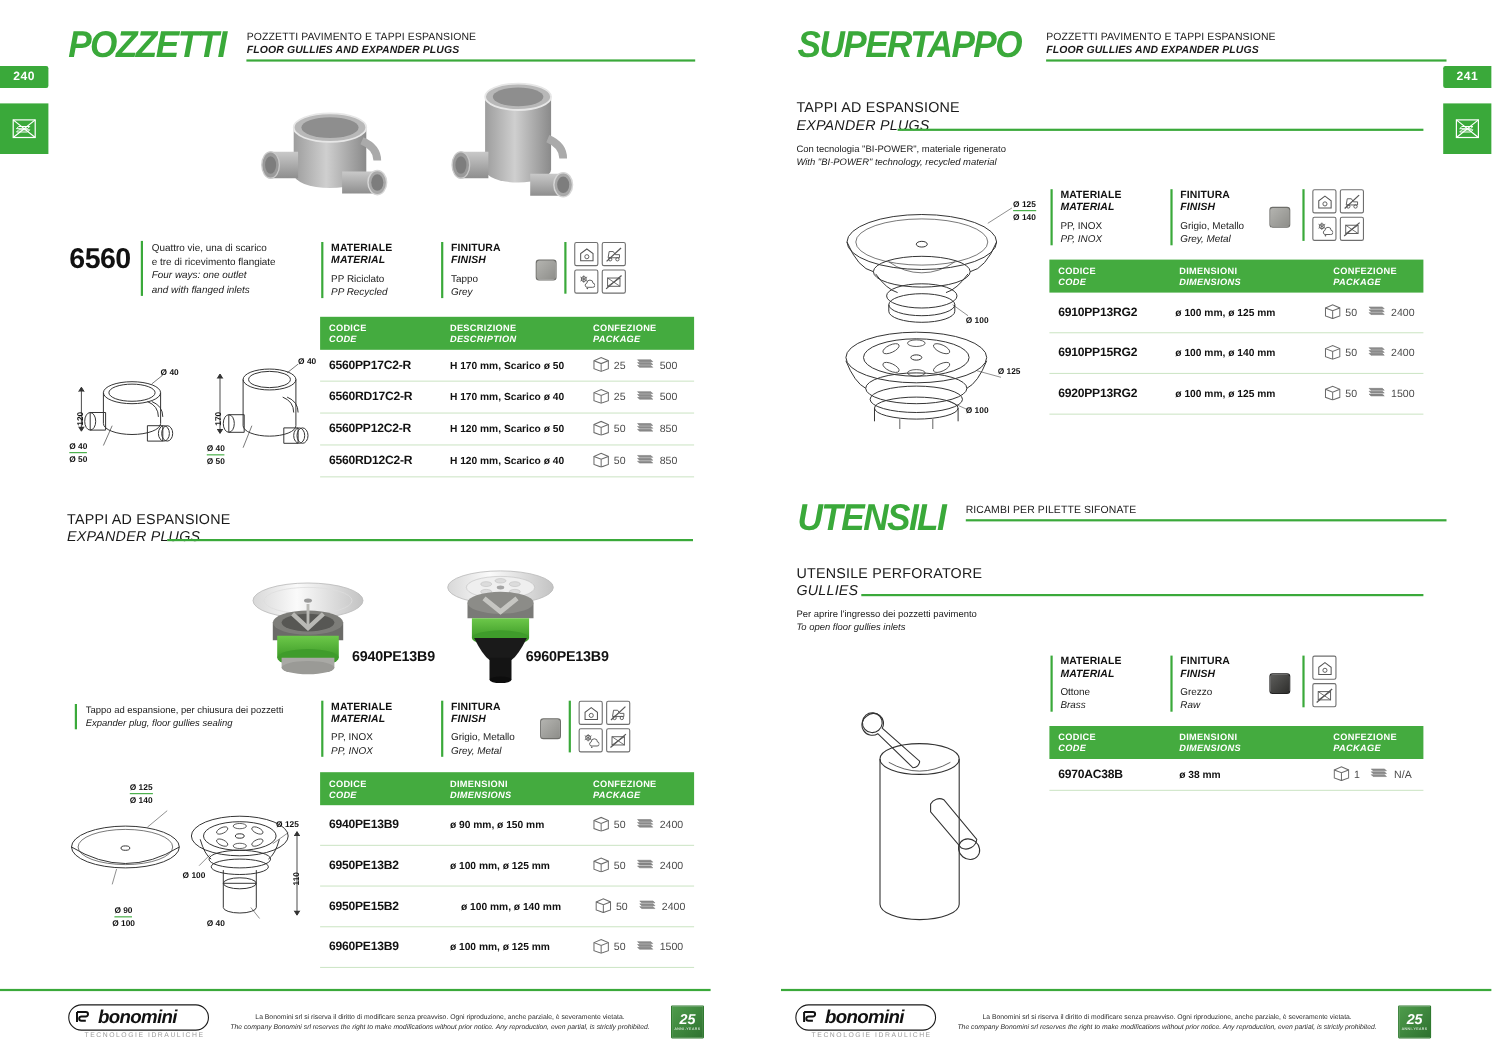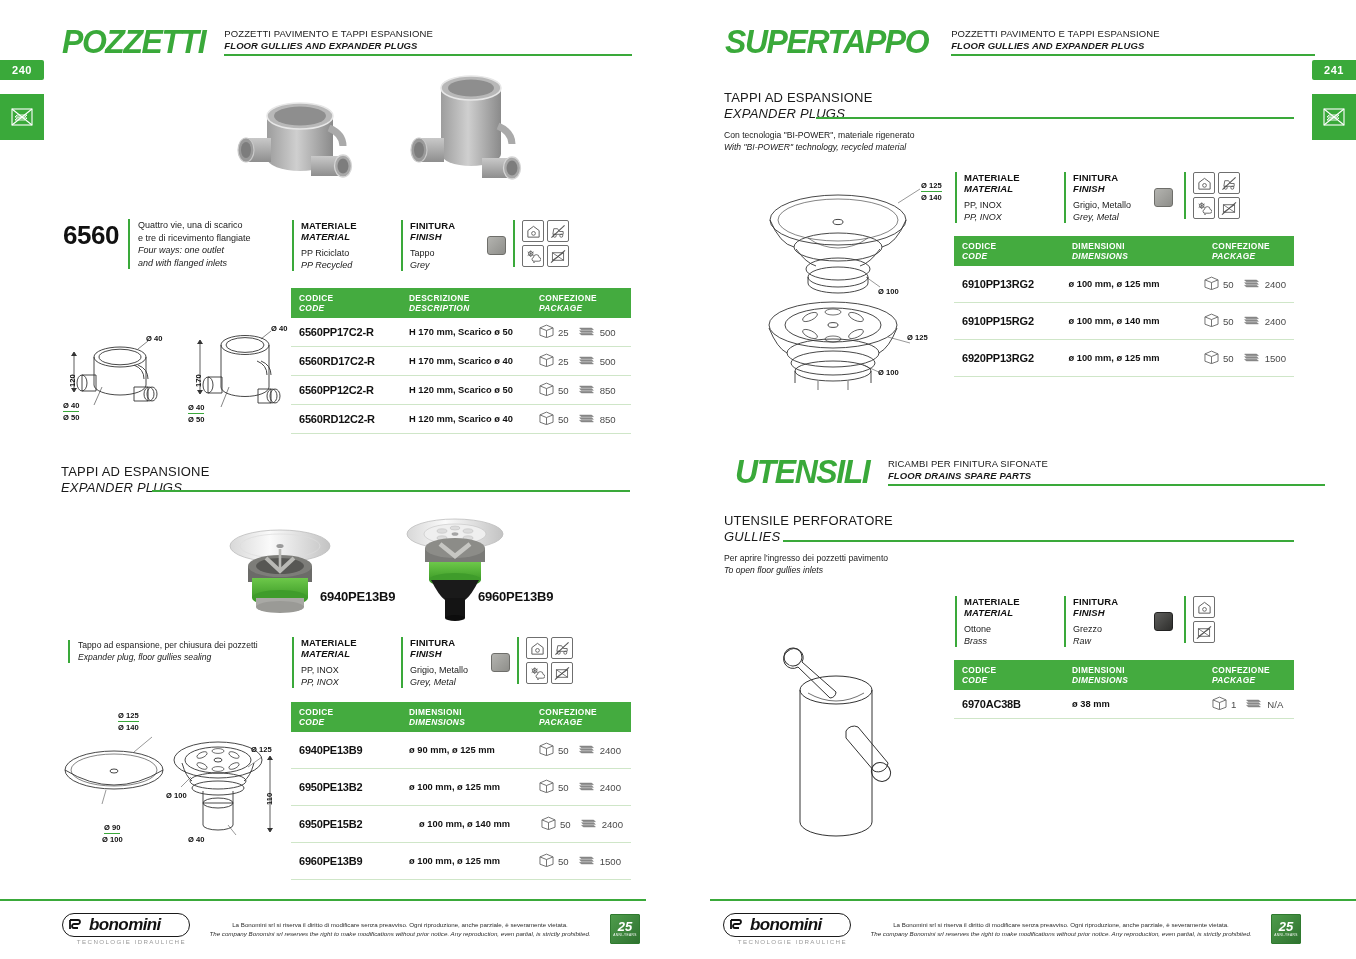--- a/index.html
+++ b/index.html
@@ -657,21 +657,21 @@
           <div class="b">DIMENSIONS</div>
         </div>
         <div class="cell" style="flex:1;">
           <div class="a">CONFEZIONE</div>
           <div class="b">PACKAGE</div>
         </div>
       </div>
       <div id="tbl-l2">
           <div class="trow" style="height: 37px;">
             <div class="c-code" style="width:110px">6940PE13B9</div>
-            <div class="c-desc" style="width:130px">ø 90 mm, ø 125 mm</div>
+            <div class="c-desc" style="width:130px">ø 90 mm, ø 150 mm</div>
             <div class="c-pack" style="flex:1">
               <span><svg class="pk-ico" viewBox="0 0 16 15">
                   <path d="M1 4.2 L8 1.2 L15 4.2 L15 12 L8 14.6 L1 12 Z" fill="none" stroke="#6b6b6b" stroke-width="1"></path>
                   <path d="M1 4.2 L8 7 L15 4.2 M8 7 v7.6" fill="none" stroke="#6b6b6b" stroke-width="1"></path>
                 </svg></span>
               <span>50</span>
               <span style="margin-left:4px"><svg class="pal-ico" viewBox="0 0 22 12">
                   <g fill="#8e8e8e" stroke="#6b6b6b" stroke-width=".5">
                     <path d="M3 2 h14 l2 2 h-14 z"></path>
                     <path d="M3 5 h14 l2 2 h-14 z"></path>
@@ -950,25 +950,24 @@
                     <path d="M3 5 h14 l2 2 h-14 z"></path>
                     <path d="M3 8 h14 l2 2 h-14 z"></path>
                   </g>
                 </svg></span>
               <span>1500</span>
             </div>
           </div>
         </div>
     </div>
 
-    <div class="brand-head" style="left:57px; top:454px; width:590px;justify-content:flex-end;">
+    <div class="brand-head" style="left:47px; top:454px; width:590px;justify-content:flex-end;">
       <div class="brand-title">UTENSILI</div>
       <div class="brand-sub" style="flex:1;">
-        <div class="it">RICAMBI PER FINITURA SIFONATE</div>
-        <div class="en">FLOOR DRAINS SPARE PARTS</div>
+        <div class="it">RICAMBI PER PILETTE SIFONATE</div>
         <div class="brand-rule"></div>
       </div>
     </div>
 
     <div class="sec-head" style="left:46px; top:513px;">
       <div class="t-it">UTENSILE PERFORATORE</div>
       <div class="t-en">GULLIES</div>
     </div>
     <div class="sec-rule" style="left:105px; top:540px; width:511px;"></div>
 

